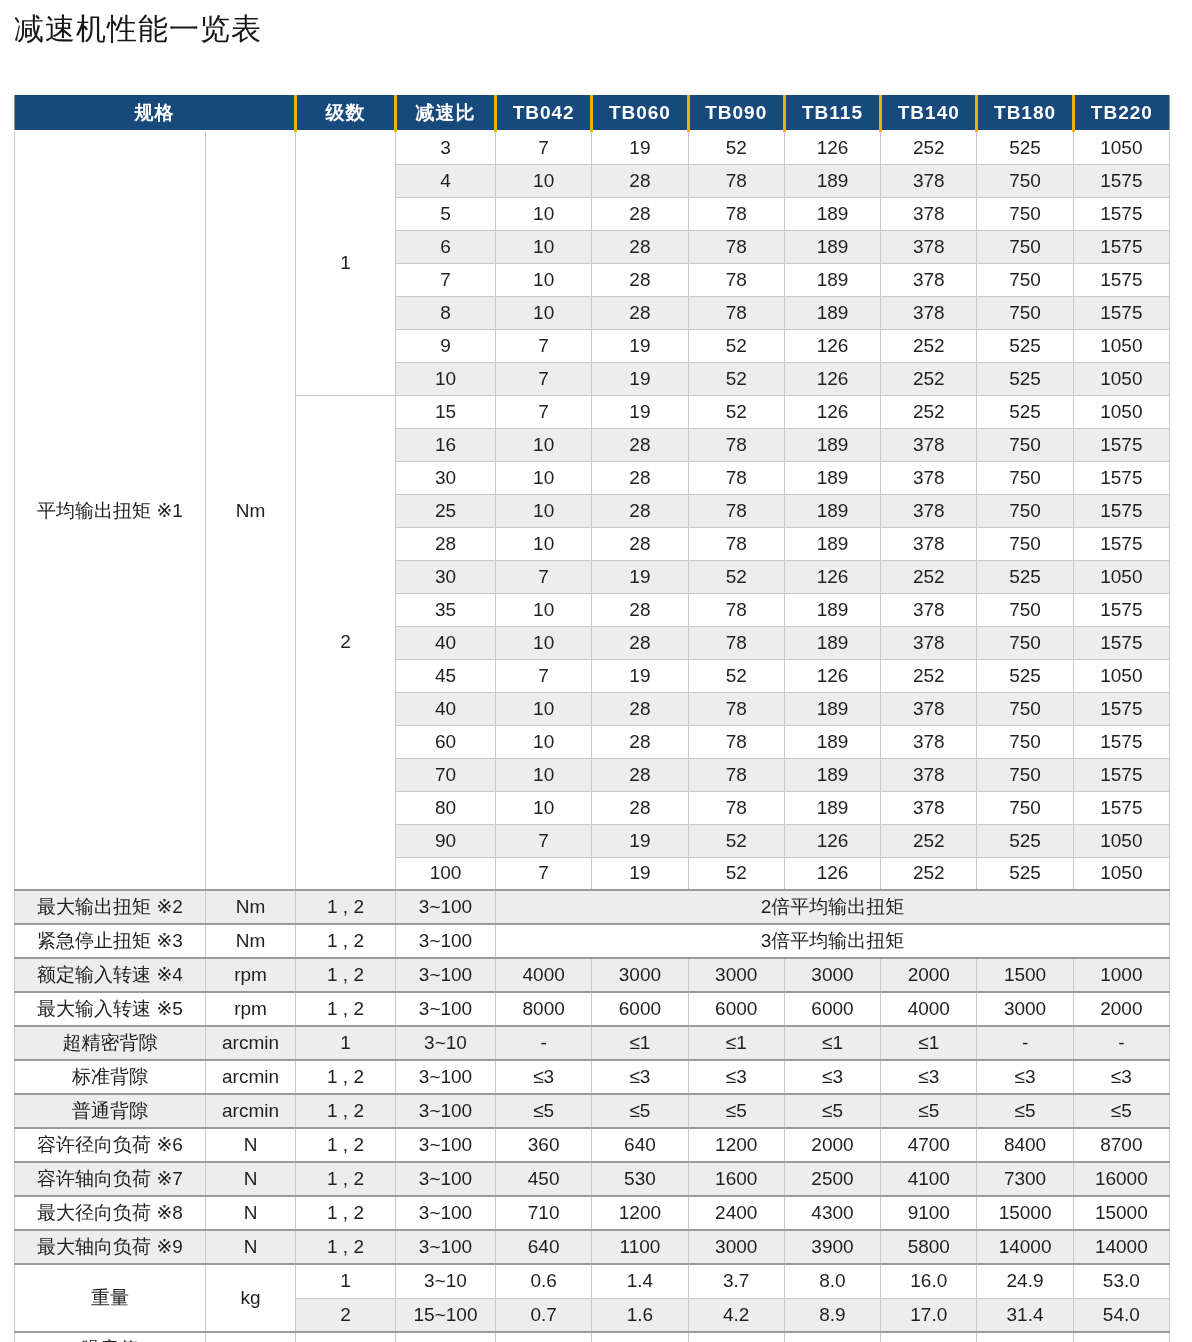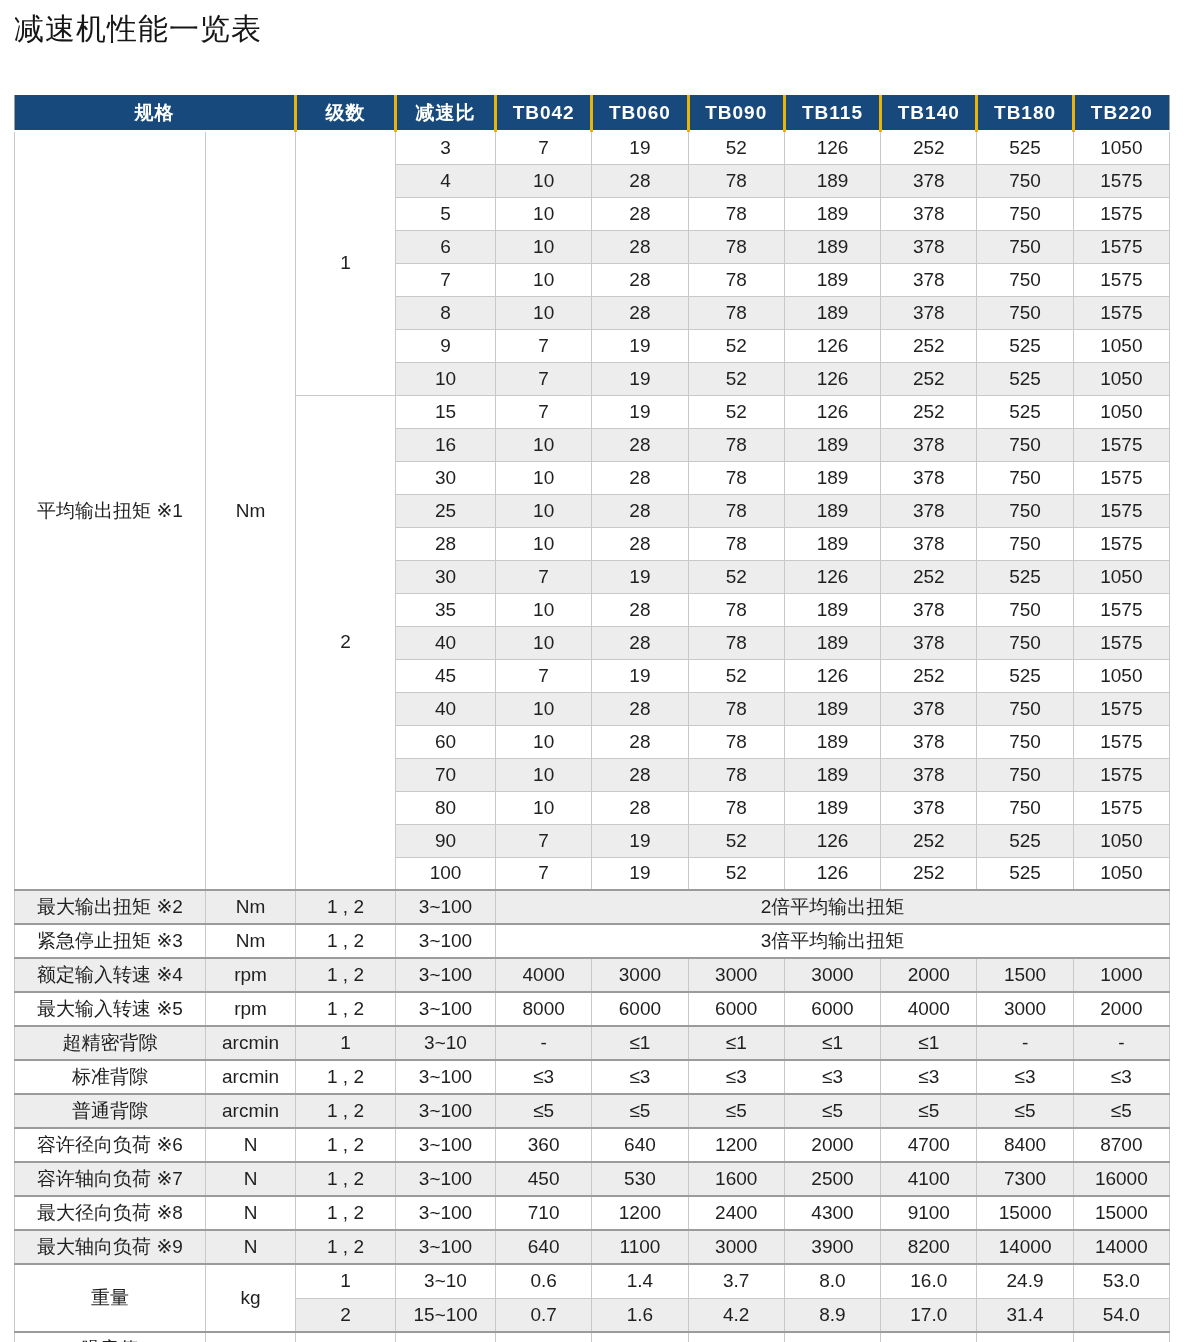--- a/index.html
+++ b/index.html
@@ -440,21 +440,21 @@
       </tr>
       <tr class="g b sec">
         <td>最大轴向负荷 ※9</td>
         <td>N</td>
         <td>1 , 2</td>
         <td>3~100</td>
         <td>640</td>
         <td>1100</td>
         <td>3000</td>
         <td>3900</td>
-        <td>8200</td>
+        <td>5800</td>
         <td>14000</td>
         <td>14000</td>
       </tr>
       <tr class="w b sec">
         <td class="merged" rowspan="2">重量</td>
         <td class="merged" rowspan="2">kg</td>
         <td>1</td>
         <td>3~10</td>
         <td>0.6</td>
         <td>1.4</td>

